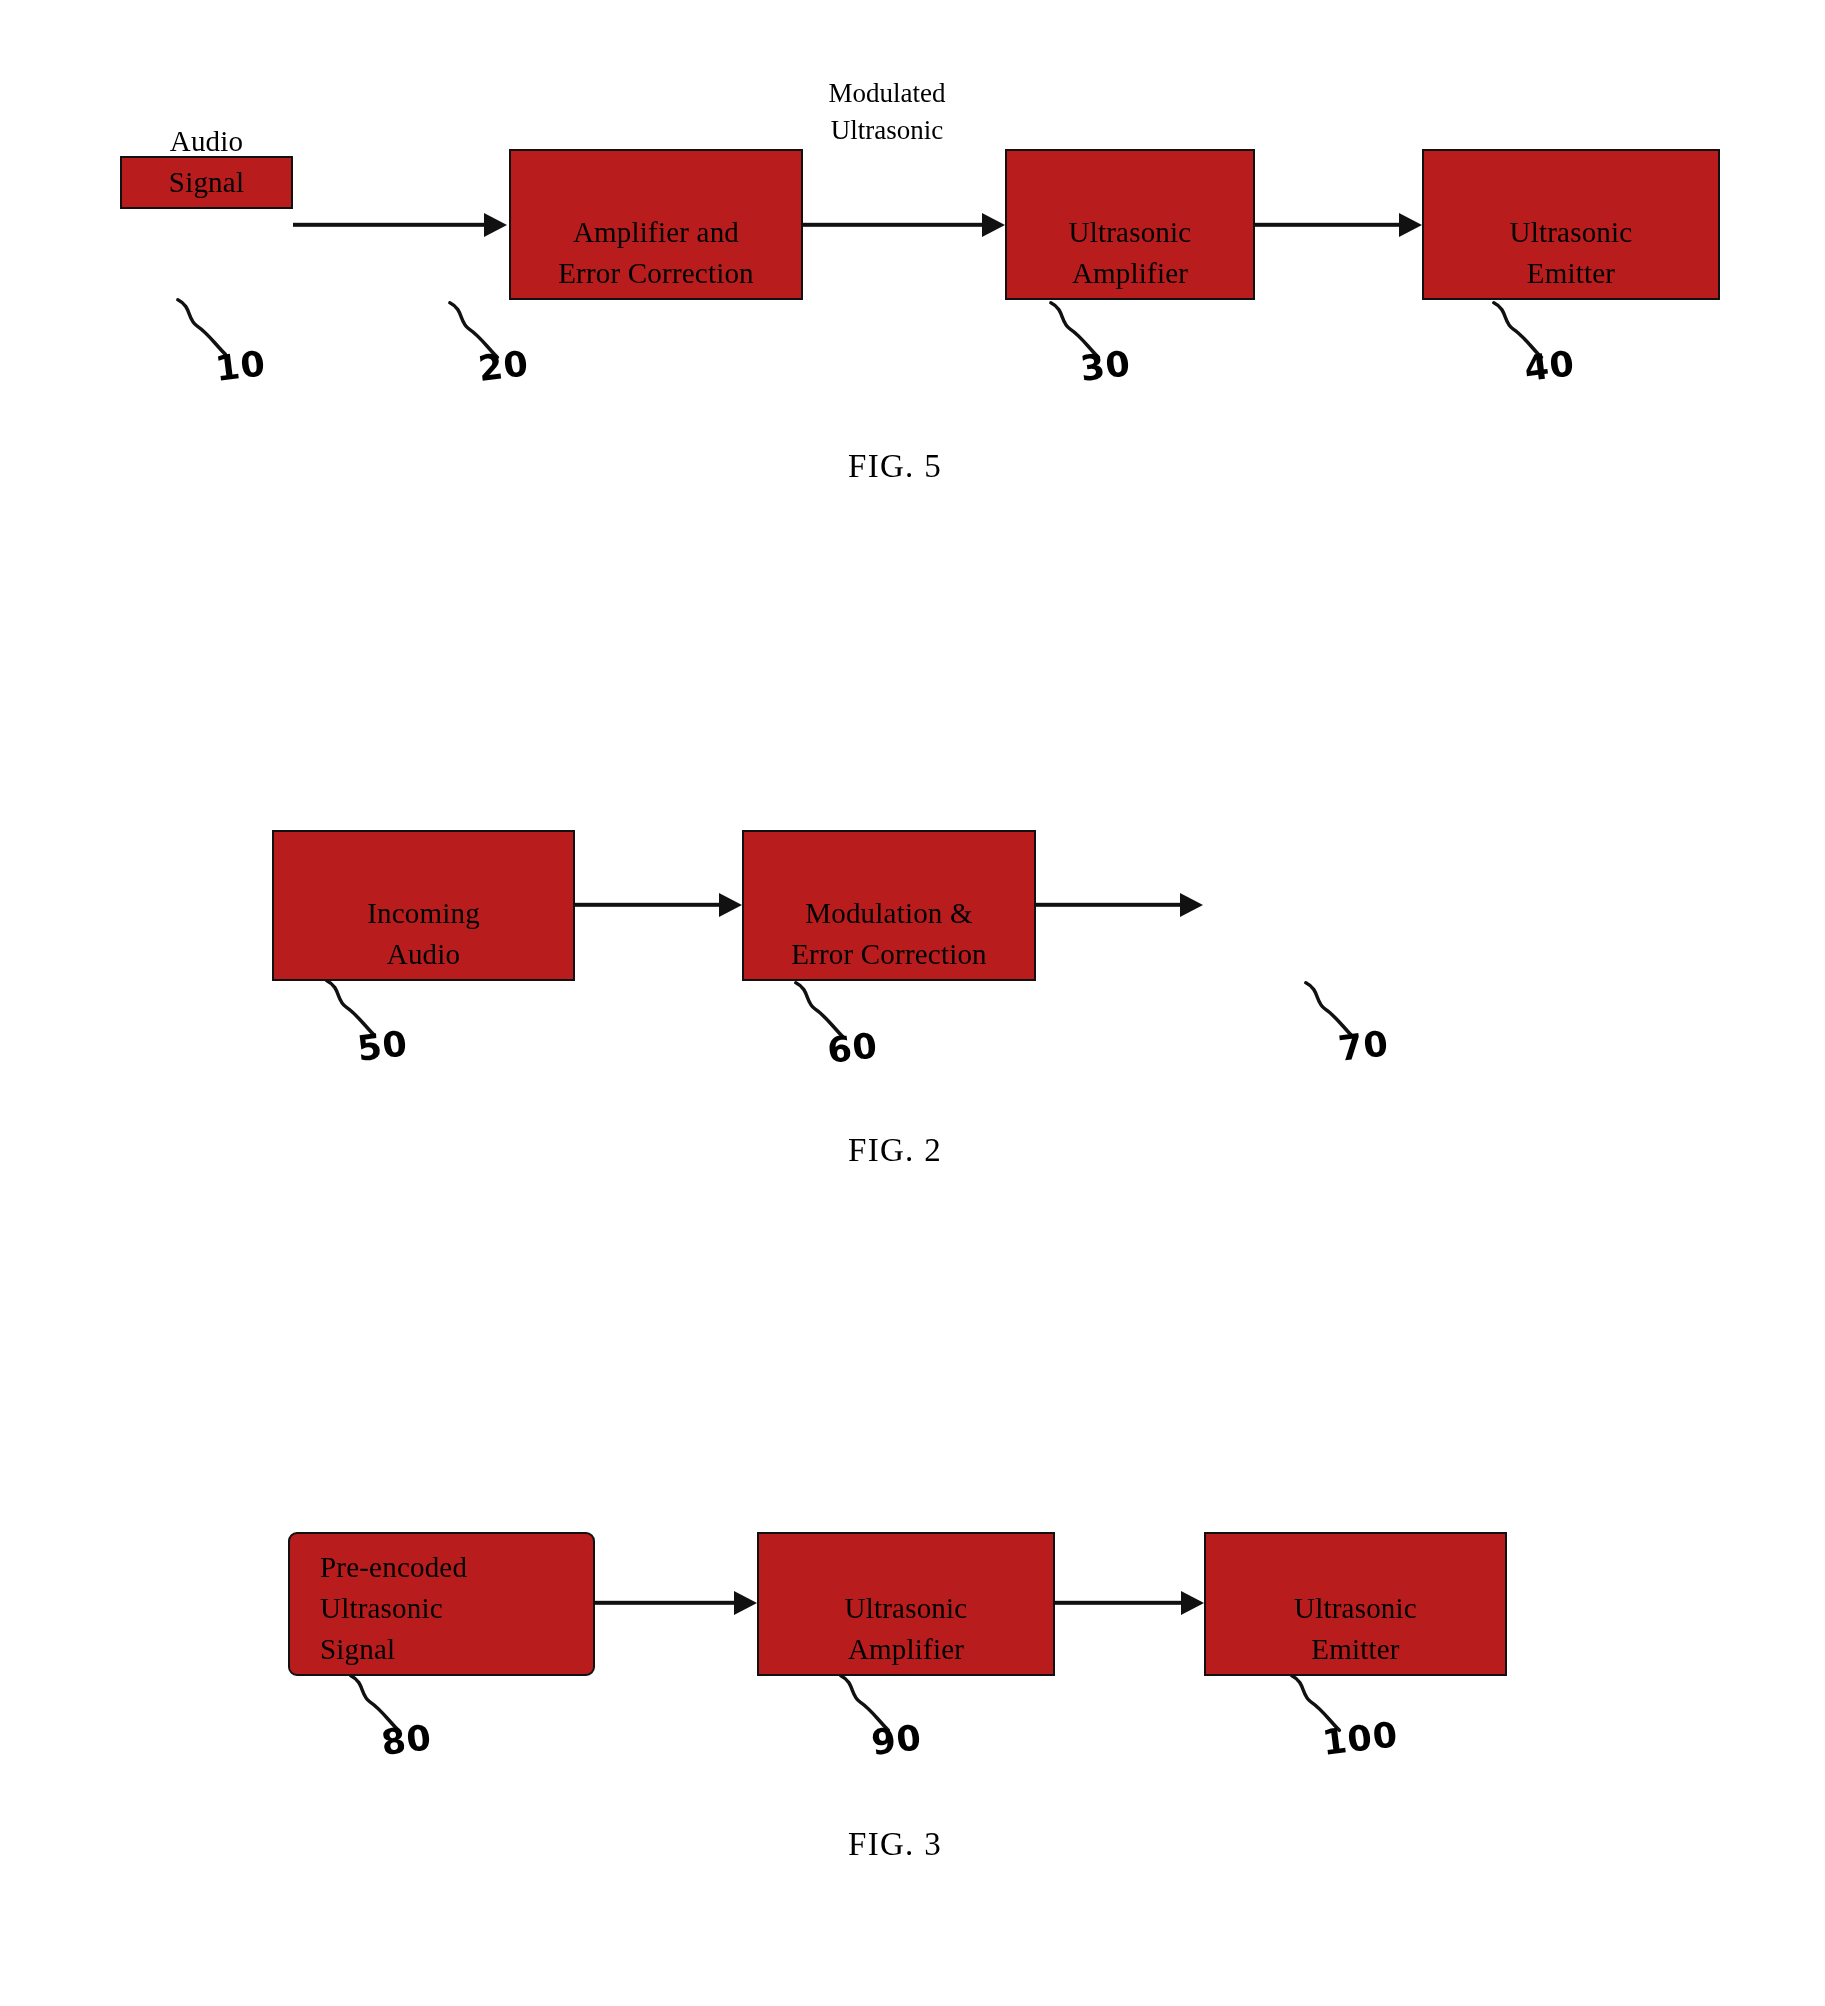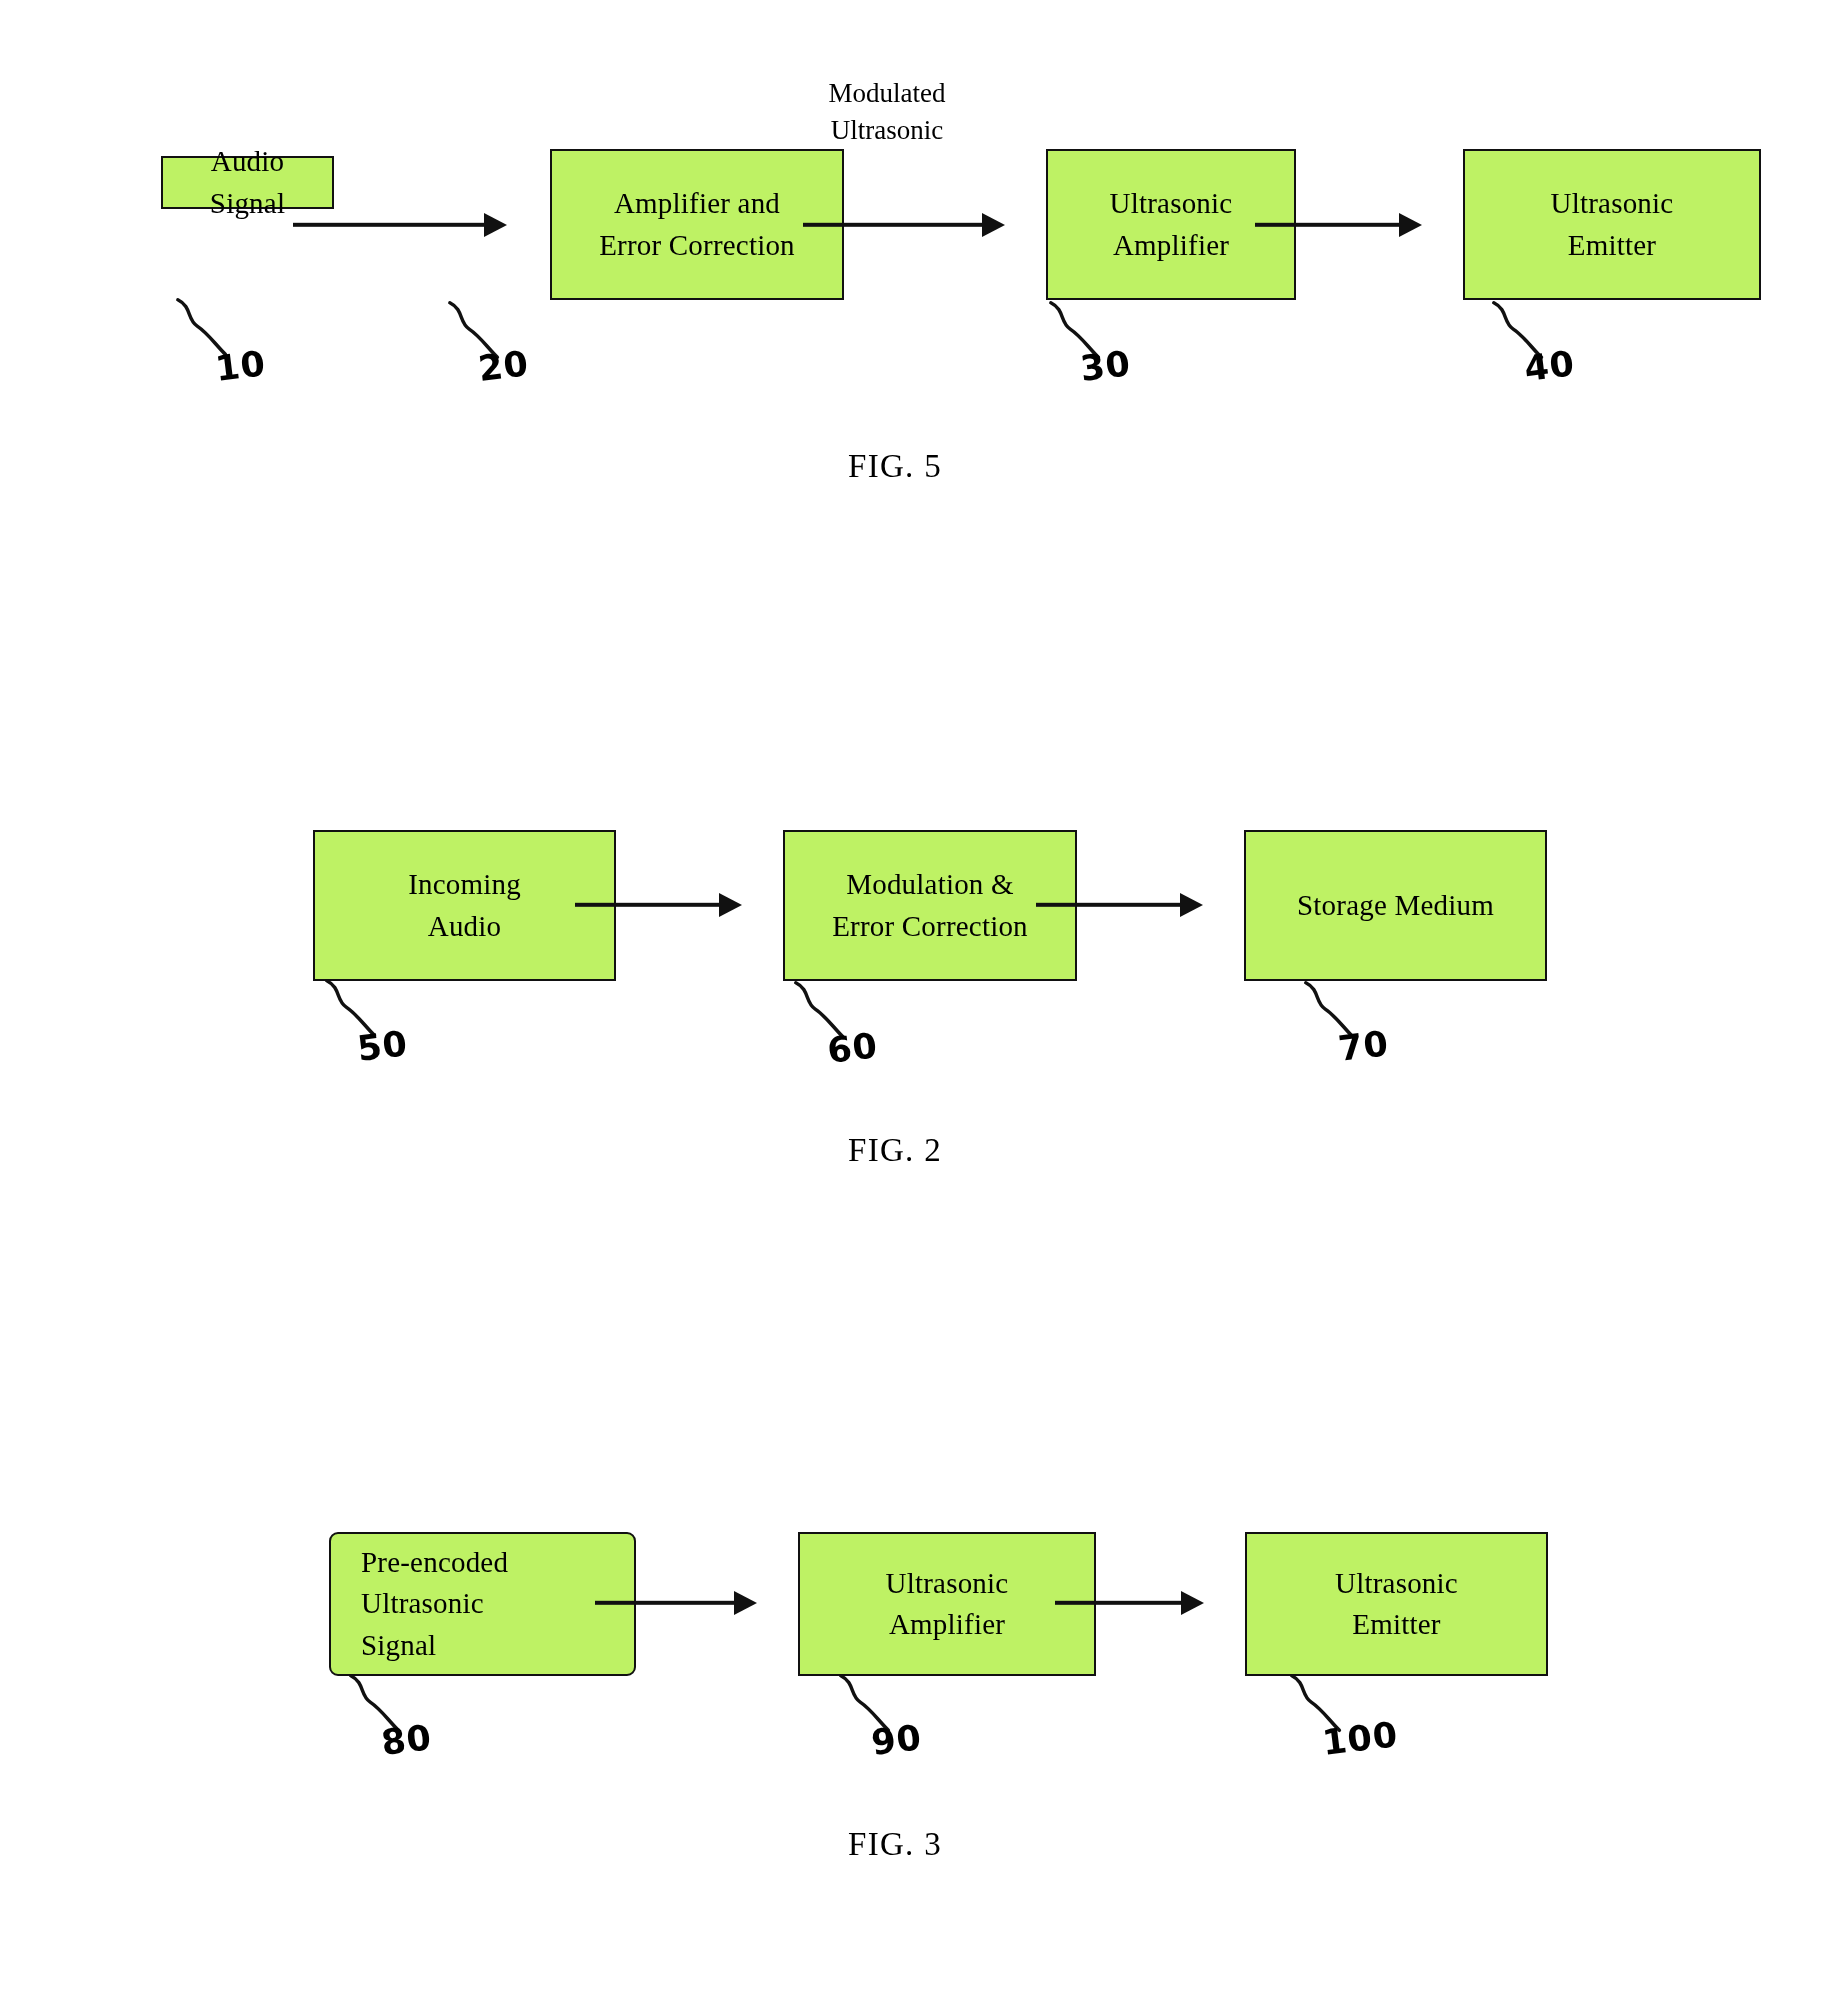--- a/index.html
+++ b/index.html
@@ -24,31 +24,30 @@
   }
 
   
   .abs { position: absolute; }
 
   
   .proc-box {
     position: absolute;
     box-sizing: border-box;
     border: 2.6px solid #111111;
-    background: #bef264;
+    background: #b91c1c;
     display: flex;
     flex-direction: column;
     align-items: center;
-    justify-content: center;
+    justify-content: flex-end;
     text-align: center;
     line-height: 1.42;
     font-size: 29px;
     letter-spacing: 0.2px;
     padding: 3.5px 7px;
-    margin-left: 41px;
   }
   .proc-box.left-align {
     align-items: flex-start;
     text-align: left;
     padding-left: 30px;
     border-radius: 9px;
   }
   .proc-box .line { display: block; white-space: nowrap; }
 
   
@@ -204,23 +203,20 @@
     <div class="proc-box" style="left:742px;top:40px;width:294px;height:151px;">
       <span class="line">Modulation &amp;</span>
       <span class="line">Error Correction</span>
     </div>
 
     <div class="arrow" style="left:1036px;top:115px;width:167px;">
       <div class="shaft" style="width:144px;"></div>
       <div class="head" style="left:144px;"></div>
     </div>
 
-    <div class="proc-box" style="left:1203px;top:40px;width:303px;height:151px;">
-      <span class="line">Storage Medium</span>
-    </div>
 
     <div class="leader" style="left:325px;top:189px;">
       <svg width="97" height="66" viewBox="0 0 110 75">
         <path d="M2,2 C18,10 12,24 24,32 C36,40 44,52 56,64" fill="none" stroke="#111111" stroke-width="4" stroke-linecap="round"></path>
       </svg>
     </div>
     <div class="ref-num" style="left:360px;top:239px;">50</div>
 
     <div class="leader" style="left:794px;top:191px;">
       <svg width="97" height="66" viewBox="0 0 110 75">

